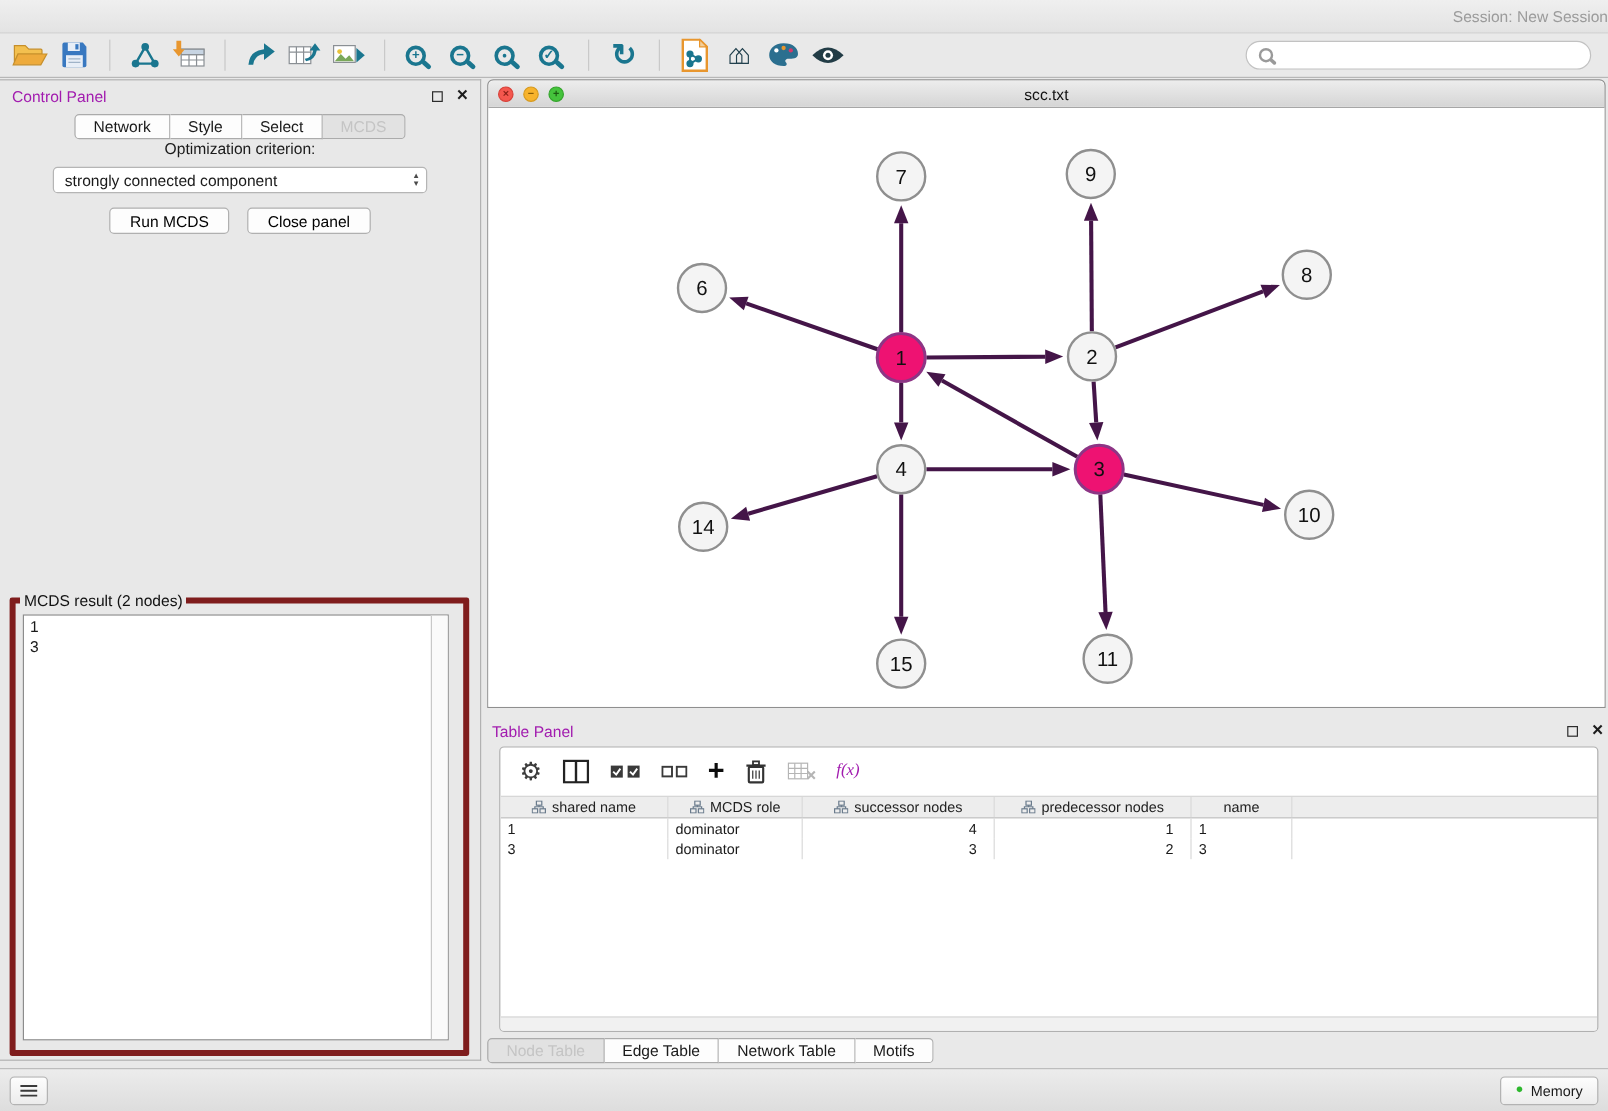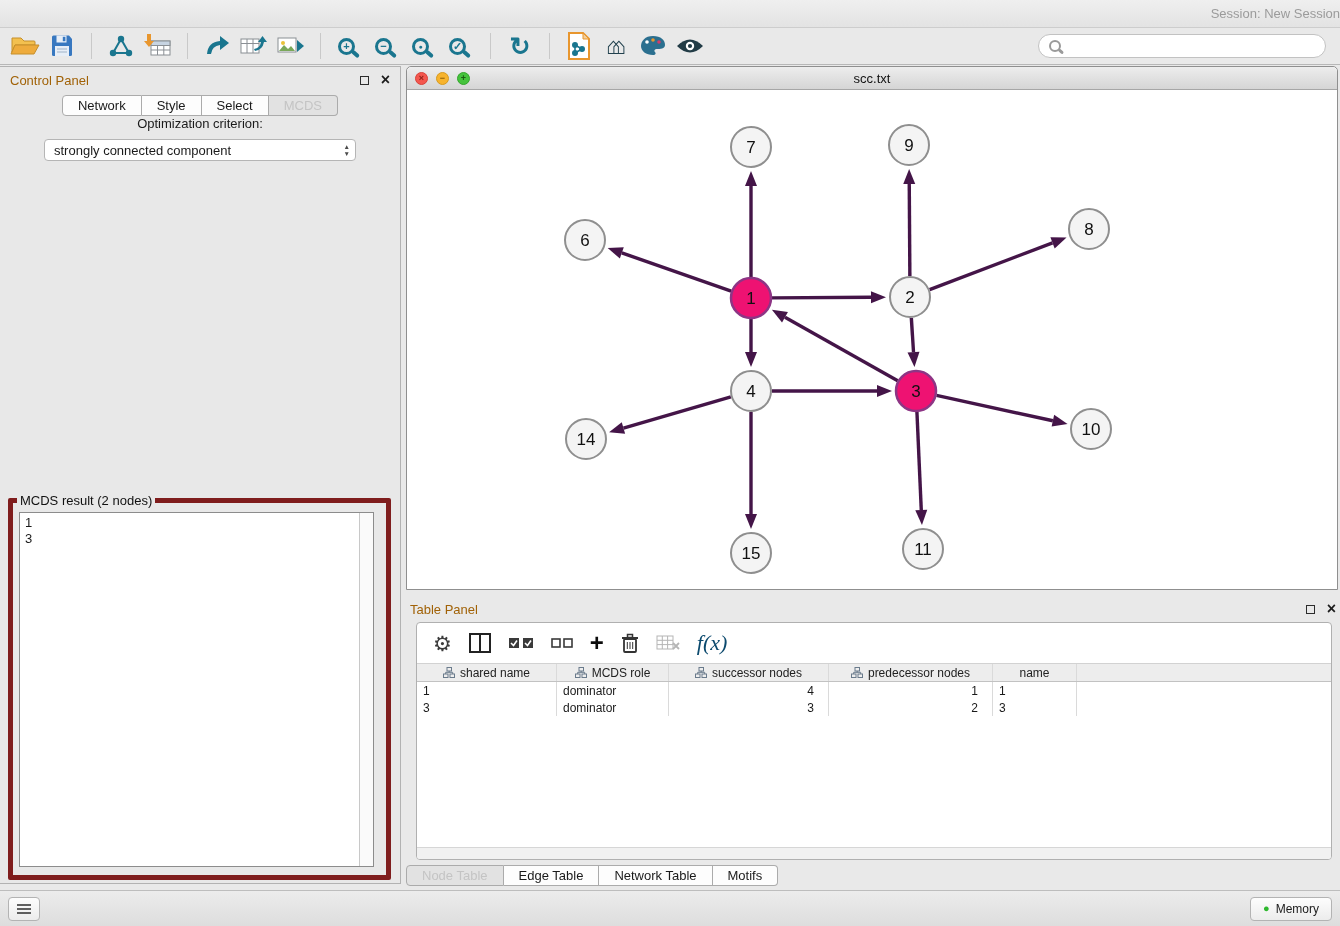--- a/index.html
+++ b/index.html
@@ -31,21 +31,21 @@
     right:-8px;bottom:-4px;transform:rotate(42deg);border-radius:2px}
   .mag .sym{font-size:11px;font-weight:700;color:var(--teal);line-height:1}
   .mag .sym.dot{font-size:7px}
   .mag.small{width:12px;height:12px;border-width:2px;border-color:#9a9a9a;margin:0}
   .mag.small::after{width:6px;height:2.5px;background:#9a9a9a;right:-5px;bottom:-2px}
 
   
   .control-panel{position:absolute;left:0;top:66px;width:401px;height:818px;background:#e8e8e8;
     border:1px solid #b2b2b2;border-left:none}
   .panel-header{height:26px;display:flex;align-items:center;padding:0 10px}
-  .panel-title{color:#a16207}
+  .panel-title{color:#a21caf}
   .win-btns{margin-left:auto;display:flex;gap:12px;align-items:center}
   .float-btn{width:9px;height:9px;border:1.5px solid #2c2c2c;cursor:pointer}
   .close-x{font-weight:700;font-size:16px;line-height:1;color:#1c1c1c;cursor:pointer}
   .cp-tabs{display:flex;justify-content:center;margin-top:2px}
   .seg-tab{height:21px;padding:0 15px;display:flex;align-items:center;background:#fdfdfd;
     border:1px solid #ababab;border-left:none;cursor:pointer}
   .seg-tab:first-child{border-left:1px solid #ababab;border-radius:4px 0 0 4px}
   .seg-tab:last-child{border-radius:0 4px 4px 0}
   .seg-tab.active{background:#e2e2e2;color:#c4c4c4}
   .cp-opt-label{text-align:center;}
@@ -80,21 +80,21 @@
   .nw-canvas{position:absolute;left:0;right:0;top:23px;bottom:0;overflow:hidden;background:#fff}
 
   
   .table-panel{position:absolute;left:406px;top:596px;width:934px;height:292px}
   .tp-box{position:absolute;left:10px;right:8px;top:26px;height:238px;background:#fff;
     border:1px solid #b0b0b0;border-radius:4px;display:flex;flex-direction:column;overflow:hidden}
   .tp-toolbar{height:40px;display:flex;align-items:center;gap:17px;padding:0 16px}
   .tpi{display:flex;align-items:center;justify-content:center;cursor:pointer}
   .gear-glyph{font-size:21px;color:#3c3c3c;line-height:1}
   .plus-glyph{font-size:24px;font-weight:700;color:#0d0d0d;line-height:1}
-  .fx-glyph{font-family:"Liberation Serif",serif;font-style:italic;font-size:22px;color:#0c4a6e}
+  .fx-glyph{font-family:"Liberation Serif",serif;font-style:italic;font-size:14px;color:#a21caf}
   .tp-table{flex:1;position:relative;overflow:hidden}
   .t-row{display:flex;align-items:center;height:17px;font-size:12px}
   .t-head{height:19px;background:#ededed;border-top:1px solid #d2d2d2;border-bottom:1px solid #c2c2c2}
   .t-cell{height:100%;display:flex;align-items:center;padding:0 6px;border-right:1px solid #dadada;overflow:hidden;white-space:nowrap}
   .t-head .t-cell{justify-content:center;gap:5px;color:#222}
   .c0{width:140px}.c1{width:112px}.c2{width:160px}.c3{width:164px}.c4{width:84px}
   .cf{flex:1;border-right:none}
   .num{justify-content:flex-end;padding-right:14px}
   .tp-hscroll{height:12px;background:#f1f1f1;border-top:1px solid #d6d6d6}
   .tp-tabs{position:absolute;left:0;right:0;top:269px;display:flex;justify-content:flex-start}
@@ -286,20 +286,24 @@
   <div class="cp-opt-label">Optimization criterion:</div>
 
   <div class="cp-select">
     <span>strongly connected component</span>
     <span class="stepper">
       <span>▲</span>
         <span>▼</span>
     </span>
   </div>
 
+  <div class="cp-buttons">
+    <button class="push-btn">Run MCDS</button>
+    <button class="push-btn">Close panel</button>
+  </div>
 
   <fieldset class="cp-fieldset">
     <legend>MCDS result (2 nodes)</legend>
     <div class="result-box">
       <div class="result-lines">
         <div>1</div>
         <div>3</div>
       </div>
       <div class="result-scroll"></div>
     </div>

